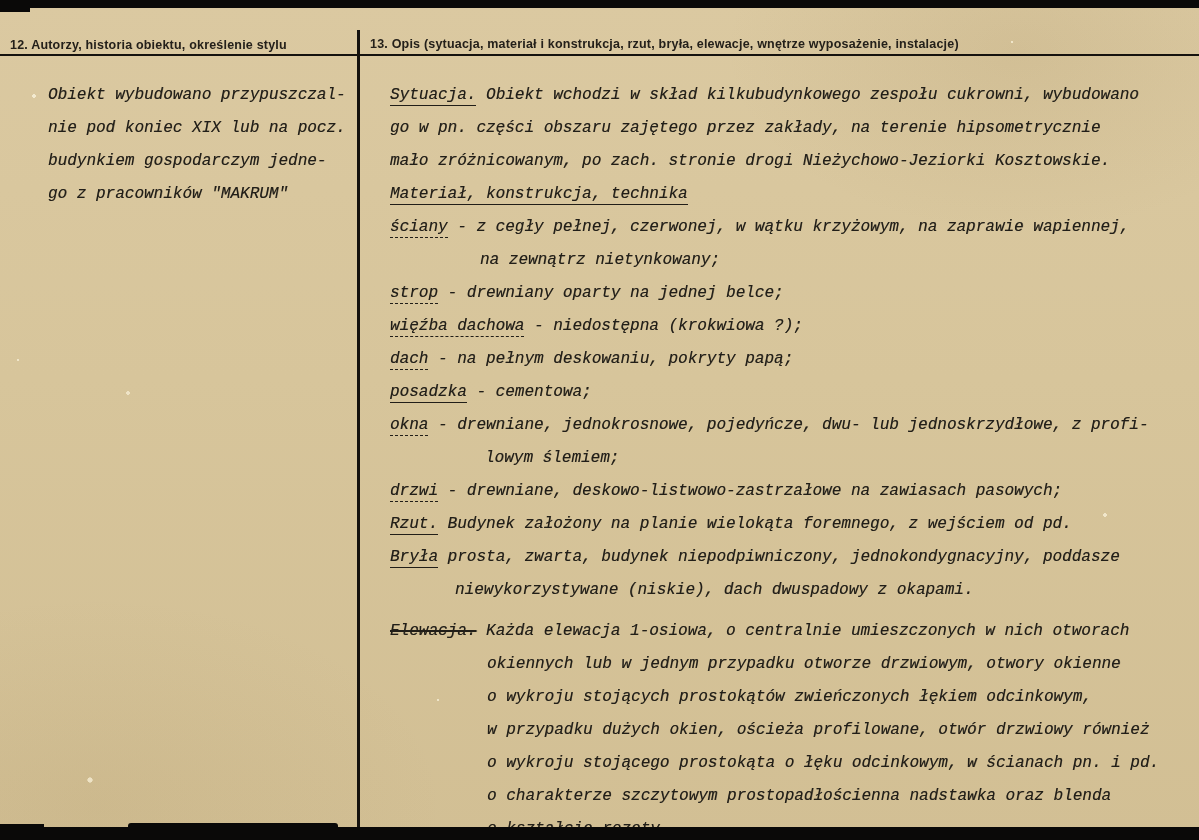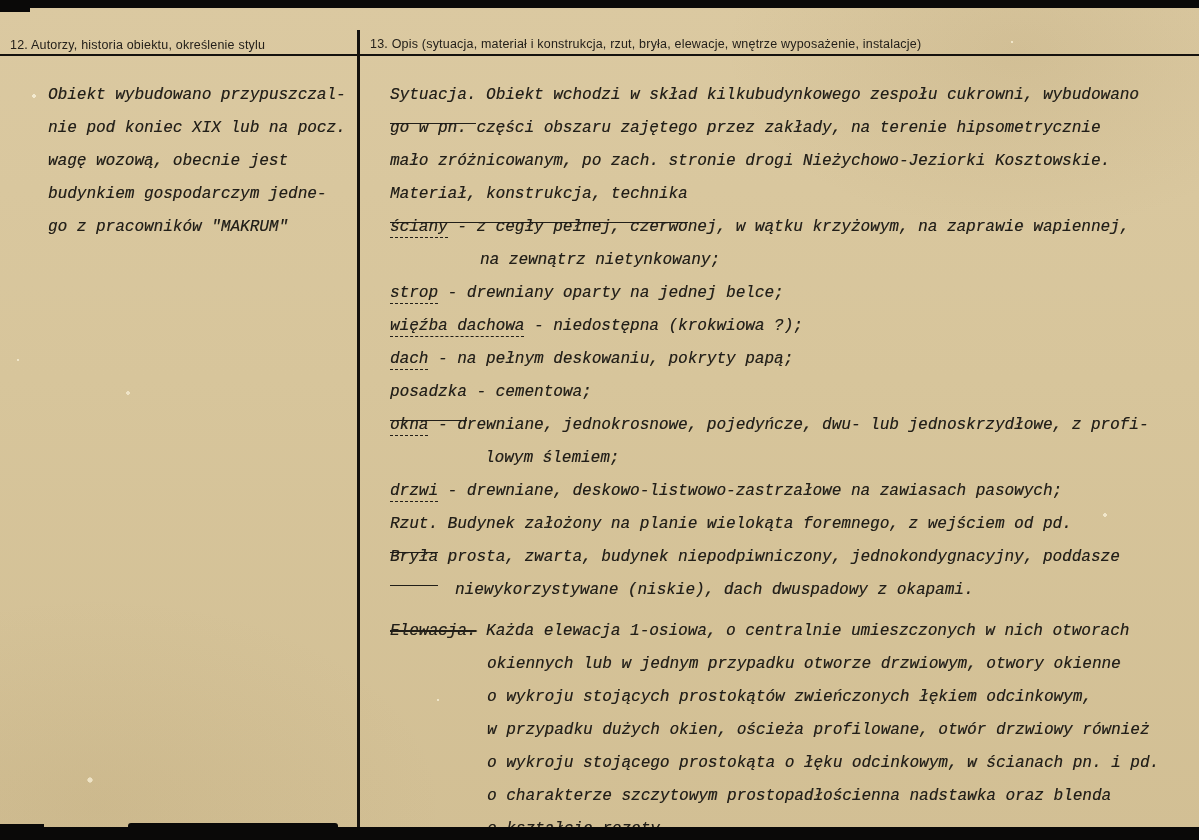--- a/index.html
+++ b/index.html
@@ -31,56 +31,56 @@
   .scan-top{top:0;height:8px;}
   .scan-bottom{bottom:0;height:13px;}
   .scan-artifact{position:absolute;background:#0a0908;z-index:5;}
   .art-top-left{top:0;left:0;width:30px;height:12px;}
   .art-bottom-mid{bottom:0;left:128px;width:210px;height:17px;border-radius:3px 3px 0 0;}
   .art-bottom-left{bottom:0;left:0;width:44px;height:16px;}
 
   .hdr{
     position:absolute;
     font-family:"Liberation Sans","DejaVu Sans",sans-serif;
-    font-size:12.5px;font-weight:400;letter-spacing:0.2px;
+    font-size:12.5px;font-weight:700;letter-spacing:0.2px;
     color:#24201a;white-space:pre;z-index:2;
   }
   .hdr-left{left:10px;top:38px;}
   .hdr-right{left:370px;top:37px;}
 
   .hrule{position:absolute;left:0;top:54px;width:100%;height:2px;background:var(--rule);z-index:1;}
   .vrule{position:absolute;left:357px;top:30px;width:2.5px;height:798px;background:var(--rule);z-index:1;}
 
   .col{
     position:absolute;
     font-size:16px;line-height:33px;
     white-space:pre;
     text-shadow:0.3px 0 0 rgba(33,30,24,0.55);
     z-index:2;
     font-style:italic;
   }
   .col-left{left:48px;top:79px;width:306px;}
   .col-right{left:390px;top:79px;width:800px;}
   .tline{height:33px;}
-  .u-solid{border-bottom:1.6px solid var(--ink);padding-bottom:19px;}
+  .u-solid{border-bottom:1.6px solid var(--ink);padding-bottom:1px;}
   .u-dashed{border-bottom:1.6px dashed var(--ink);padding-bottom:1px;}
   .u-strike{text-decoration:line-through;text-decoration-thickness:1.6px;text-align:right;}
 </style>
 </head>
 <body>
 
 <div class="page">
   <div class="scan-bar scan-top"></div>
   <div class="scan-artifact art-top-left"></div>
 
   <div class="hdr hdr-left">12. Autorzy, historia obiektu, określenie stylu</div>
   <div class="hdr hdr-right">13. Opis (sytuacja, materiał i konstrukcja, rzut, bryła, elewacje, wnętrze wyposażenie, instalacje)</div>
 
   <div class="hrule"></div>
   <div class="vrule"></div>
 
-  <div class="col col-left"><div class="tline">Obiekt wybudowano przypuszczal-</div><div class="tline">nie pod koniec XIX lub na pocz.</div><div class="tline">wagę wozową, obecnie jest</div><div class="tline">budynkiem gospodarczym jedne-</div><div class="tline">go z pracowników "MAKRUM"</div></div>
+  <div class="col col-left"><div class="tline">Obiekt wybudowano przypuszczal-</div><div class="tline">nie pod koniec XIX lub na pocz.</div><div class="tline">budynkiem gospodarczym jedne-</div><div class="tline">go z pracowników "MAKRUM"</div></div>
   <div class="col col-right"><div class="tline"><span class="u-solid">Sytuacja.</span><span> Obiekt wchodzi w skład kilkubudynkowego zespołu cukrowni, wybudowano</span></div><div class="tline"><span>go w pn. części obszaru zajętego przez zakłady, na terenie hipsometrycznie</span></div><div class="tline"><span>mało zróżnicowanym, po zach. stronie drogi Nieżychowo-Jeziorki Kosztowskie.</span></div><div class="tline"><span class="u-solid">Materiał, konstrukcja, technika</span></div><div class="tline"><span class="u-dashed">ściany</span><span> - z cegły pełnej, czerwonej, w wątku krzyżowym, na zaprawie wapiennej,</span></div><div class="tline" style="padding-left: 90px;"><span>na zewnątrz nietynkowany;</span></div><div class="tline"><span class="u-dashed">strop</span><span> - drewniany oparty na jednej belce;</span></div><div class="tline"><span class="u-dashed">więźba dachowa</span><span> - niedostępna (krokwiowa ?);</span></div><div class="tline"><span class="u-dashed">dach</span><span> - na pełnym deskowaniu, pokryty papą;</span></div><div class="tline"><span class="u-solid">posadzka</span><span> - cementowa;</span></div><div class="tline"><span class="u-dashed">okna</span><span> - drewniane, jednokrosnowe, pojedyńcze, dwu- lub jednoskrzydłowe, z profi-</span></div><div class="tline" style="padding-left: 95px;"><span>lowym ślemiem;</span></div><div class="tline"><span class="u-dashed">drzwi</span><span> - drewniane, deskowo-listwowo-zastrzałowe na zawiasach pasowych;</span></div><div class="tline"><span class="u-solid">Rzut.</span><span> Budynek założony na planie wielokąta foremnego, z wejściem od pd.</span></div><div class="tline"><span class="u-solid">Bryła</span><span> prosta, zwarta, budynek niepodpiwniczony, jednokondygnacyjny, poddasze</span></div><div class="tline" style="padding-left: 65px;"><span>niewykorzystywane (niskie), dach dwuspadowy z okapami.</span></div><div class="tline" style="margin-top: 8px;"><span class="u-strike">Elewacja.</span><span> Każda elewacja 1-osiowa, o centralnie umieszczonych w nich otworach</span></div><div class="tline" style="padding-left: 97px;"><span>okiennych lub w jednym przypadku otworze drzwiowym, otwory okienne</span></div><div class="tline" style="padding-left: 97px;"><span>o wykroju stojących prostokątów zwieńczonych łękiem odcinkowym,</span></div><div class="tline" style="padding-left: 97px;"><span>w przypadku dużych okien, ościeża profilowane, otwór drzwiowy również</span></div><div class="tline" style="padding-left: 97px;"><span>o wykroju stojącego prostokąta o łęku odcinkowym, w ścianach pn. i pd.</span></div><div class="tline" style="padding-left: 97px;"><span>o charakterze szczytowym prostopadłościenna nadstawka oraz blenda</span></div><div class="tline" style="padding-left: 97px;"><span>o kształcie rozety.</span></div></div>
 
   <div class="scan-artifact art-bottom-left"></div>
   <div class="scan-artifact art-bottom-mid"></div>
   <div class="scan-bar scan-bottom"></div>
 </div>
 
 </body></html>

